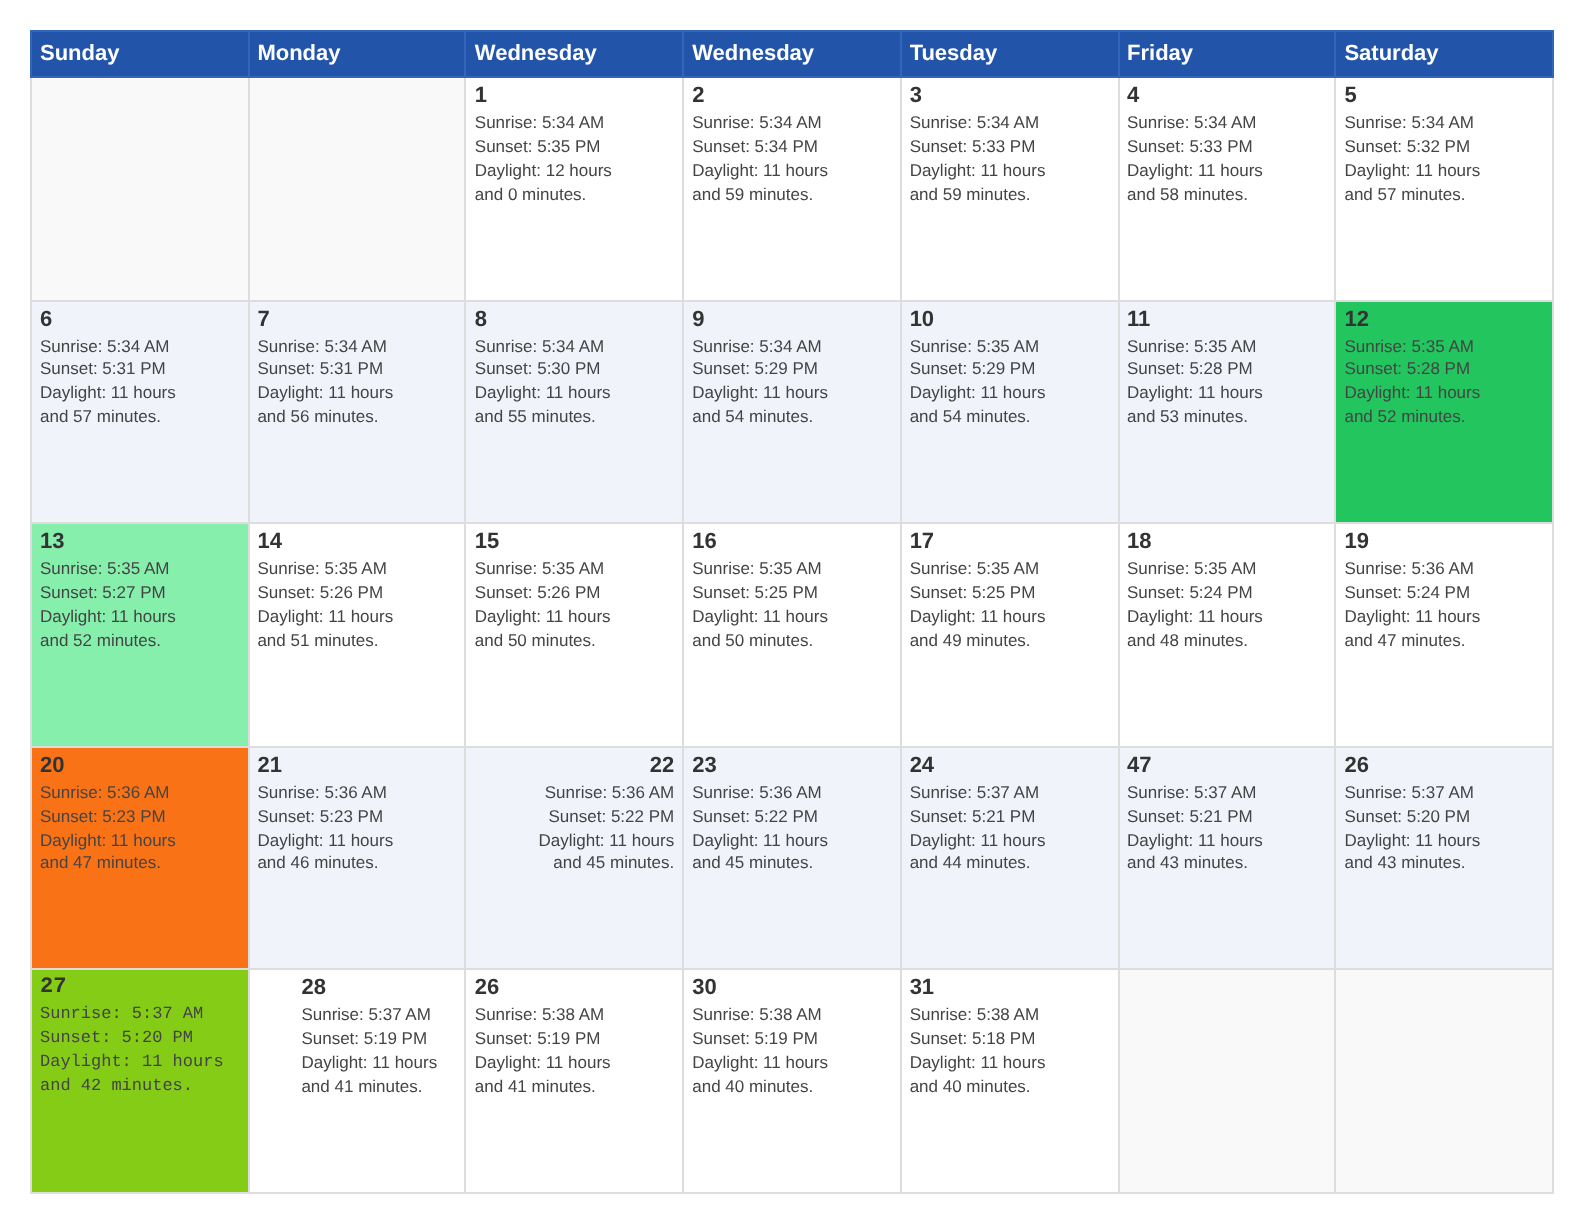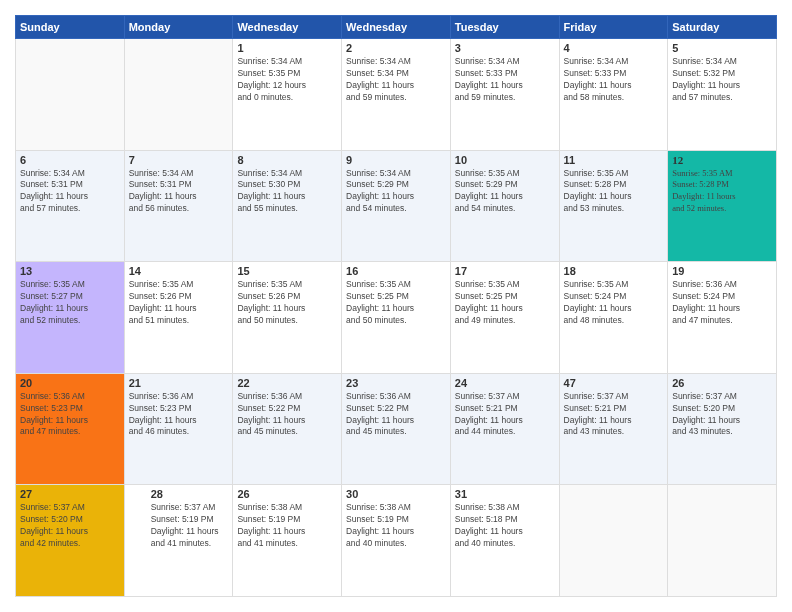--- a/index.html
+++ b/index.html
@@ -175,30 +175,30 @@
 Daylight: 11 hours
 and 54 minutes.</div>
           </td>
           <td style="background: rgb(240, 244, 250);">
             <span class="day-num">11</span>
             <div class="day-info" style="white-space: pre-line;">Sunrise: 5:35 AM
 Sunset: 5:28 PM
 Daylight: 11 hours
 and 53 minutes.</div>
           </td>
-          <td style="background: #14b8a6; font-family: Liberation Serif, serif;">
+          <td style="background: #22c55e;">
             <span class="day-num">12</span>
             <div class="day-info" style="white-space: pre-line;">Sunrise: 5:35 AM
 Sunset: 5:28 PM
 Daylight: 11 hours
 and 52 minutes.</div>
           </td>
         </tr>
         <tr>
-          <td style="background: #c4b5fd;">
+          <td style="background: #86efac;">
             <span class="day-num">13</span>
             <div class="day-info" style="white-space: pre-line;">Sunrise: 5:35 AM
 Sunset: 5:27 PM
 Daylight: 11 hours
 and 52 minutes.</div>
           </td>
           <td style="background: rgb(255, 255, 255);">
             <span class="day-num">14</span>
             <div class="day-info" style="white-space: pre-line;">Sunrise: 5:35 AM
 Sunset: 5:26 PM
@@ -249,21 +249,21 @@
 Daylight: 11 hours
 and 47 minutes.</div>
           </td>
           <td style="background: rgb(240, 244, 250);">
             <span class="day-num">21</span>
             <div class="day-info" style="white-space: pre-line;">Sunrise: 5:36 AM
 Sunset: 5:23 PM
 Daylight: 11 hours
 and 46 minutes.</div>
           </td>
-          <td style="background: rgb(240, 244, 250);">
+          <td style="background: rgb(240, 244, 250); text-align: right;">
             <span class="day-num">22</span>
             <div class="day-info" style="white-space: pre-line;">Sunrise: 5:36 AM
 Sunset: 5:22 PM
 Daylight: 11 hours
 and 45 minutes.</div>
           </td>
           <td style="background: rgb(240, 244, 250);">
             <span class="day-num">23</span>
             <div class="day-info" style="white-space: pre-line;">Sunrise: 5:36 AM
 Sunset: 5:22 PM
@@ -286,21 +286,21 @@
           </td>
           <td style="background: rgb(240, 244, 250);">
             <span class="day-num">26</span>
             <div class="day-info" style="white-space: pre-line;">Sunrise: 5:37 AM
 Sunset: 5:20 PM
 Daylight: 11 hours
 and 43 minutes.</div>
           </td>
         </tr>
         <tr>
-          <td style="background: #eab308;">
+          <td style="background: #84cc16; font-family: Liberation Mono, monospace;">
             <span class="day-num">27</span>
             <div class="day-info" style="white-space: pre-line;">Sunrise: 5:37 AM
 Sunset: 5:20 PM
 Daylight: 11 hours
 and 42 minutes.</div>
           </td>
           <td style="background: rgb(255, 255, 255); padding-left: 26px;">
             <span class="day-num">28</span>
             <div class="day-info" style="white-space: pre-line;">Sunrise: 5:37 AM
 Sunset: 5:19 PM

